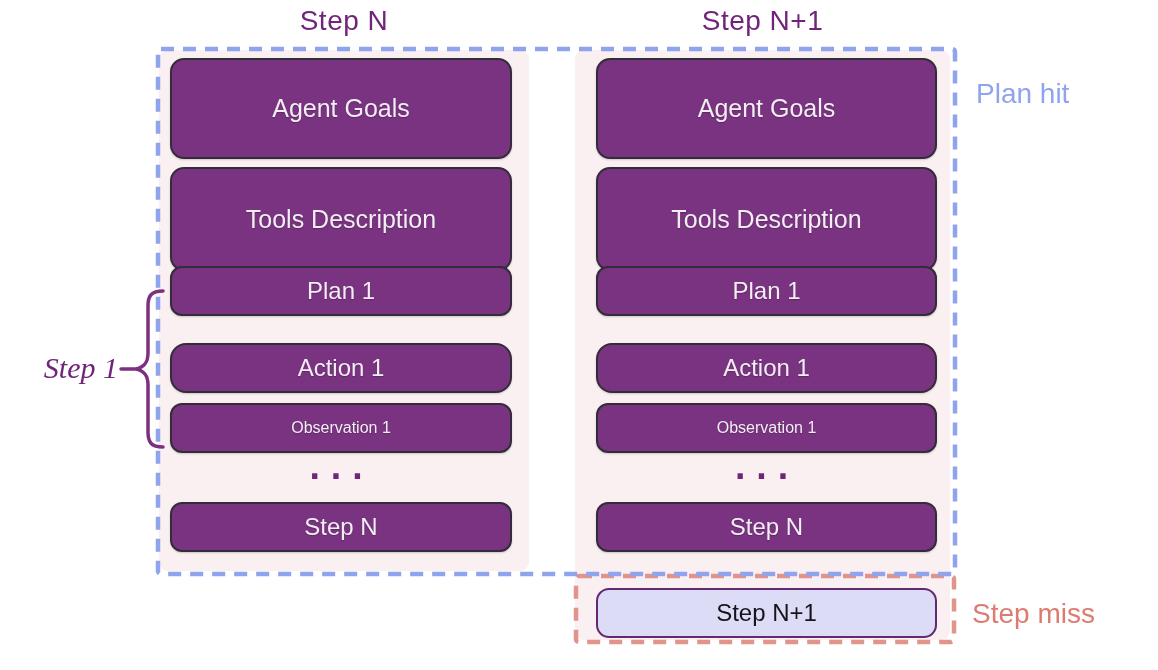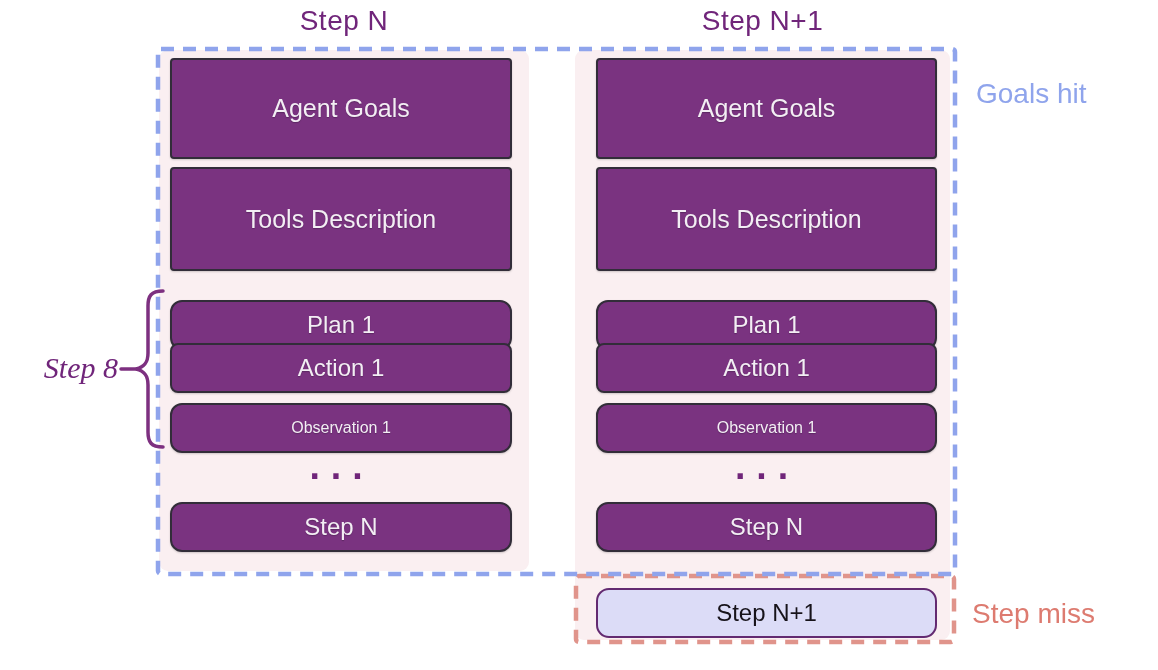--- a/index.html
+++ b/index.html
@@ -34,38 +34,38 @@
     border-radius: 9px;
     z-index: 1;
   }
   .panel-left  { left: 159px; top: 50px; width: 370px; height: 521px; }
   .panel-right { left: 575px; top: 50px; width: 375px; height: 590px; }
 
   .pbox {
     position: absolute;
     background: var(--box-fill, #7a3380);
     border: 2.5px solid var(--box-border, #322d39);
-    border-radius: 4px;
+    border-radius: 14px;
     color: var(--box-text, #f3eef4);
     display: flex;
     align-items: center;
     justify-content: center;
     font-size: 25px;
     z-index: 2;
     box-sizing: border-box;
     text-shadow: 0 1px 1px rgba(40,20,45,0.35);
     box-shadow: 0 1px 2px rgba(0,0,0,0.18);
   }
   .colL .pbox { left: 170px; width: 342px; }
   .colR .pbox { left: 596px; width: 341px; }
 
   .row-agent   { top: 58px;  height: 101px; }
   .row-tools   { top: 167px; height: 104px; text-align: center; }
-  .row-plan    { top: 300px; height: 50px; border-radius: 12px; font-size: 24px; }
-  .row-action  { top: 343px; height: 50px; border-radius: 8px; font-size: 24px; }
+  .row-plan    { top: 266px; height: 50px; border-radius: 12px; font-size: 24px; }
+  .row-action  { top: 343px; height: 50px; border-radius: 16px; font-size: 24px; }
   .row-obs     { top: 403px; height: 50px; border-radius: 12px; font-size: 16px; }
   .row-stepn   { top: 502px; height: 50px; border-radius: 12px; font-size: 24px; }
 
   .dots {
     position: absolute;
     top: 452px;
     height: 34px;
     line-height: 34px;
     text-align: center;
     font-family: "DejaVu Sans", sans-serif;
@@ -178,17 +178,17 @@
     <div class="new-box">Step N+1</div>
   </div>
 
   <svg class="overlay" width="1158" height="670" viewBox="0 0 1158 670">
     <rect class="dash-red" x="576" y="576" width="378" height="66" rx="3"></rect>
     <rect class="dash-blue" x="158" y="49" width="797" height="525" rx="3"></rect>
     <path class="brace" d="M 163 291 C 151 291 148 296 148 306 L 148 353 C 148 362 145 367 136 369 C 145 371 148 376 148 385 L 148 432 C 148 442 151 447 163 447"></path>
     <line class="brace" x1="136" y1="369" x2="121" y2="369"></line>
   </svg>
 
-  <div class="cache-label cache-hit">Goals hit</div>
+  <div class="cache-label cache-hit">Plan hit</div>
   <div class="cache-label cache-miss">Step miss</div>
-  <div class="step1-label">Step 8</div>
+  <div class="step1-label">Step 1</div>
 
 </div>
 
 </body></html>

